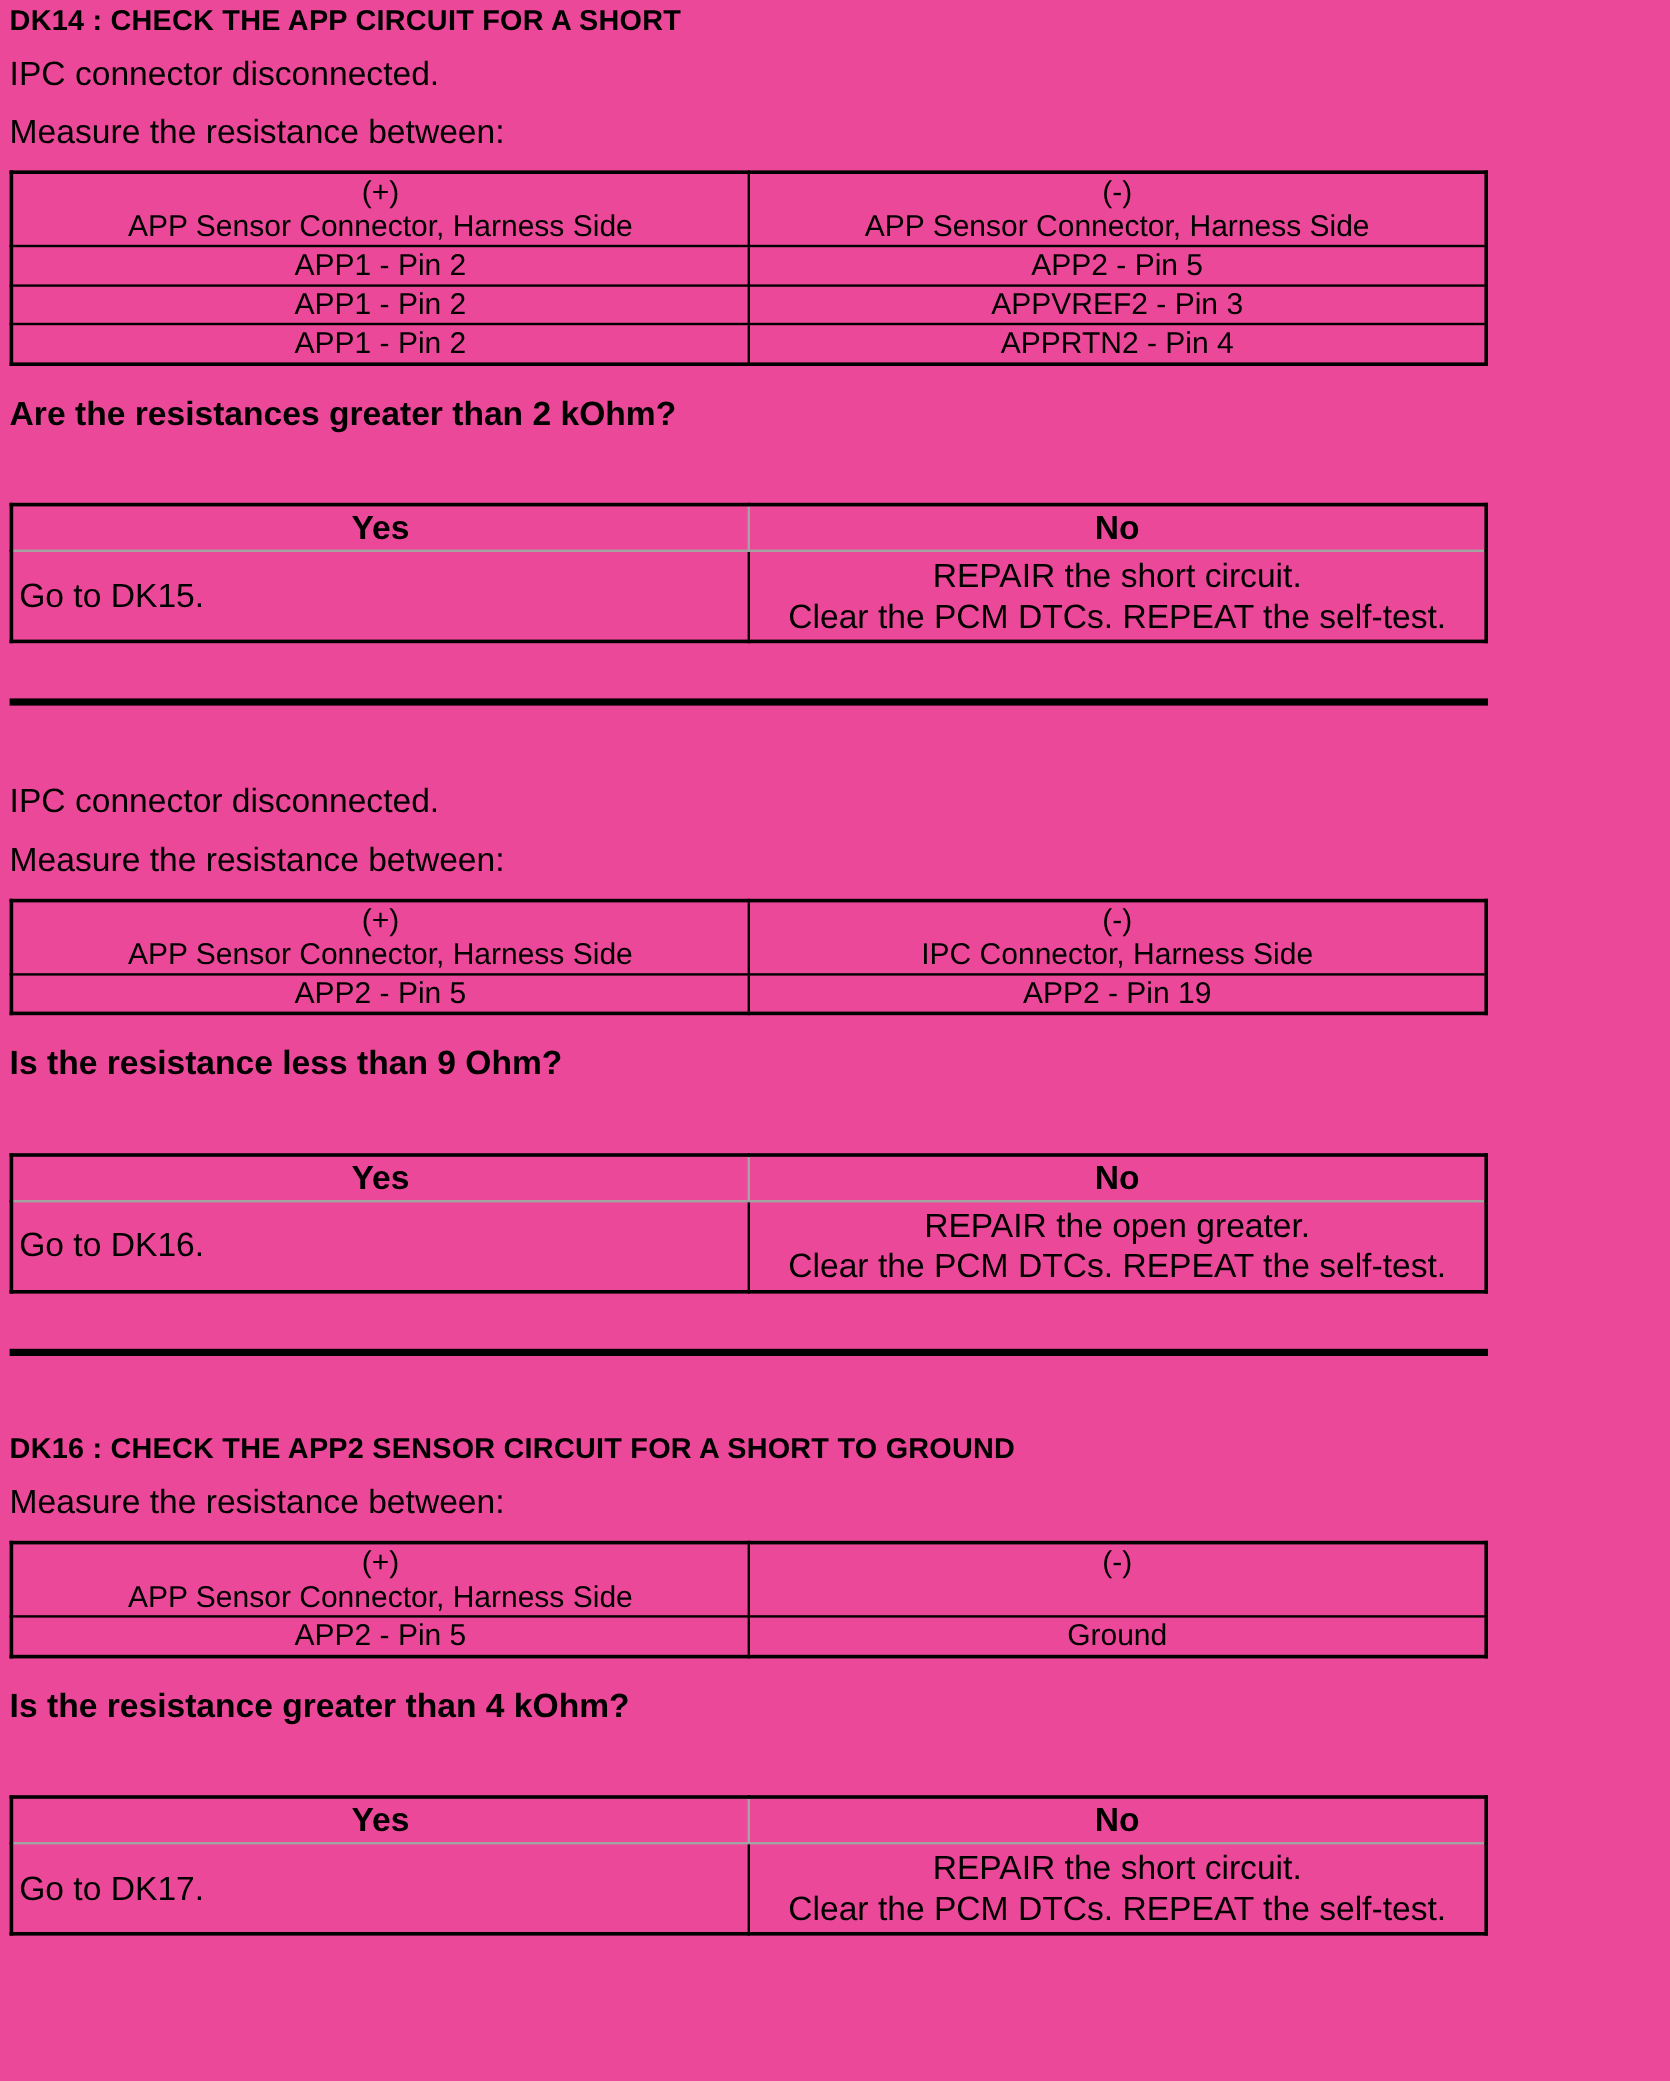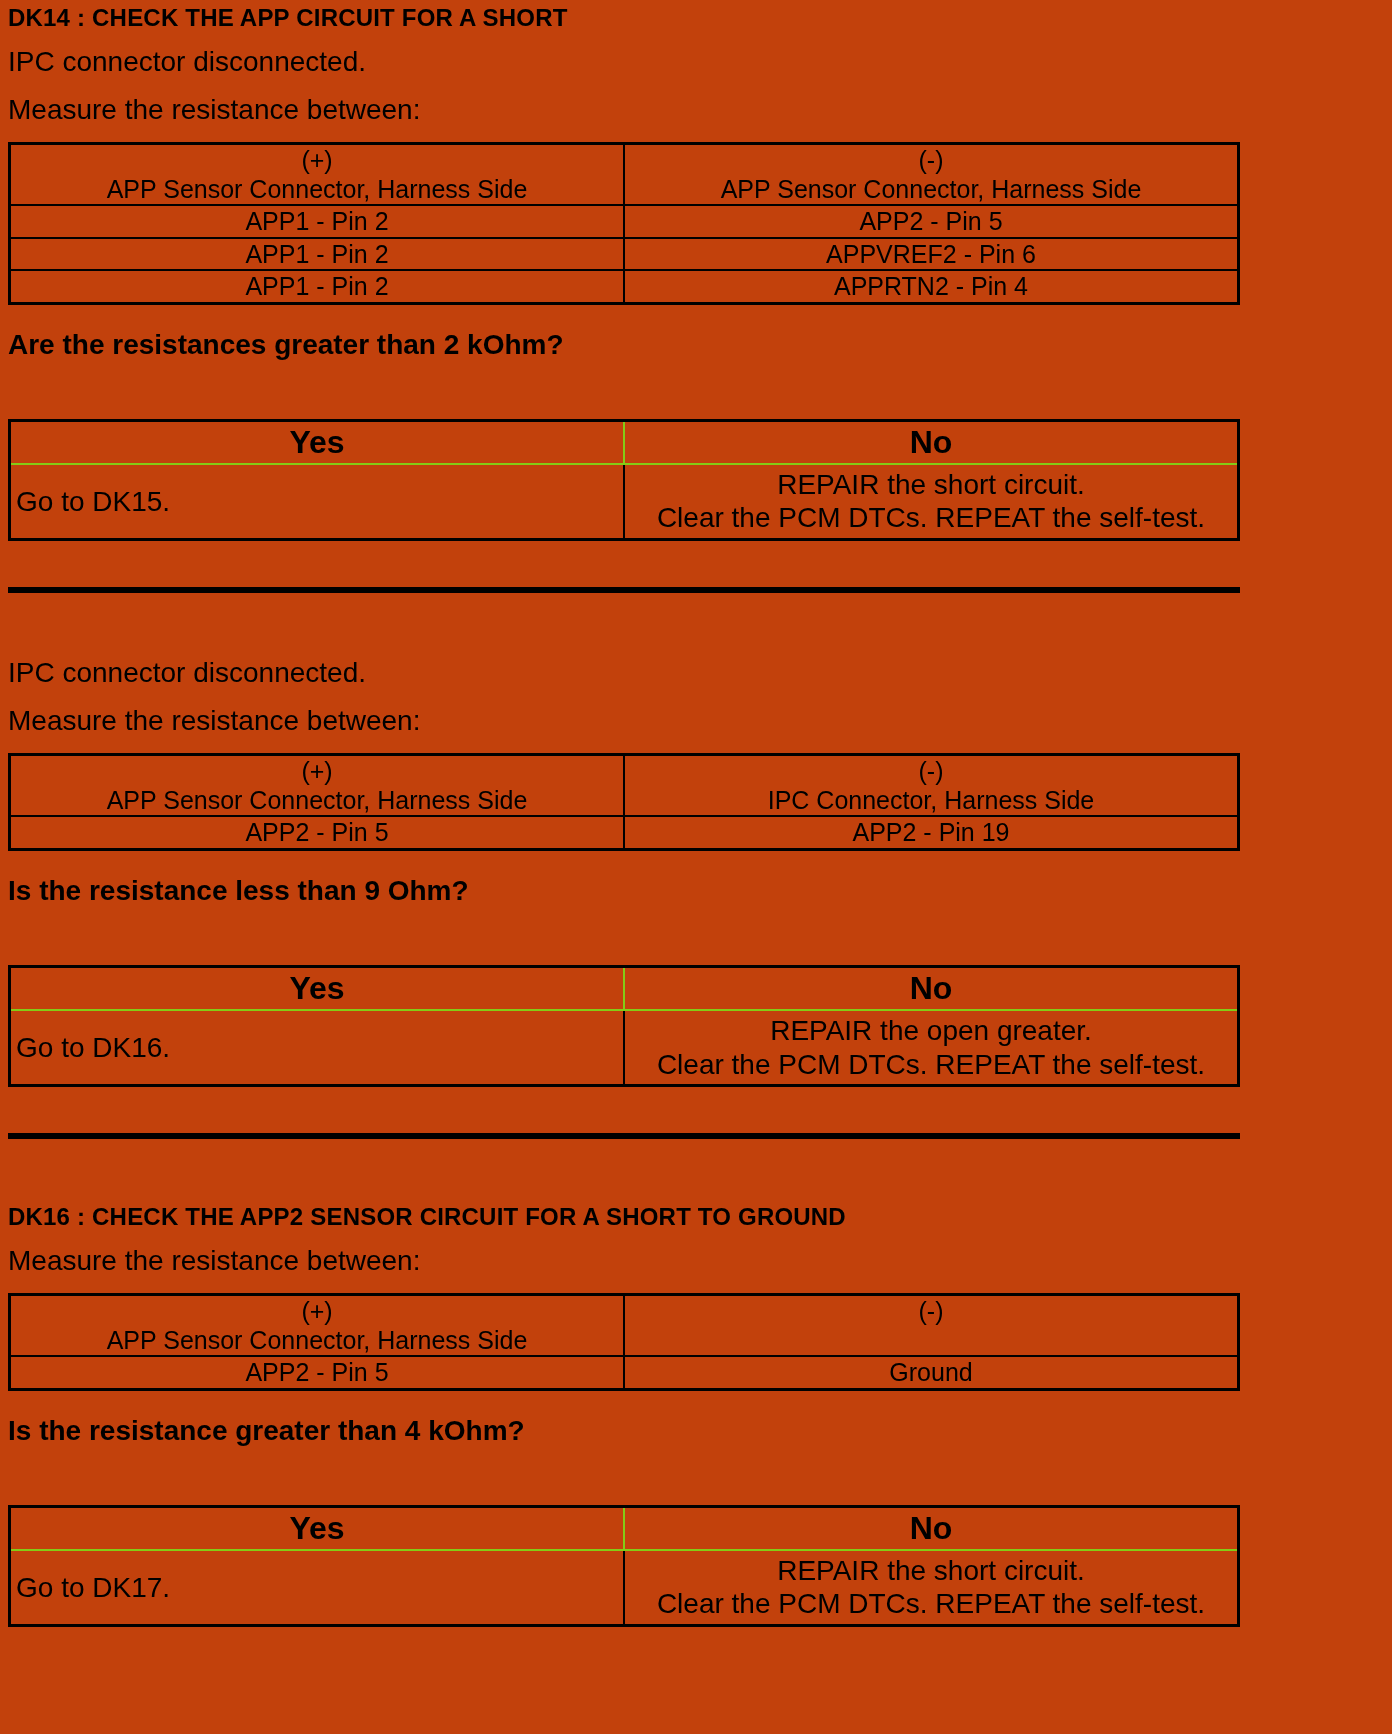--- a/index.html
+++ b/index.html
@@ -2,21 +2,21 @@
 <html><head>
 <meta charset="utf-8">
 <style>
   html, body { margin: 0; padding: 0; background: #ffffff; color: #000000; }
   body { font-family: "Liberation Sans", sans-serif; }
   .page {
     width: 1392px;
     min-height: 1734px;
     box-sizing: border-box;
     padding: 4px 152px 40px 8px;
-    background: #c2410c;
+    background: #ec4899;
   }
   .step-heading {
     font-size: 24px;
     font-weight: bold;
     margin: 0 0 14px 0;
     letter-spacing: 0.2px;
   }
   .body-text {
     font-size: 28px;
     margin: 0 0 16px 0;
@@ -44,22 +44,22 @@
     font-size: 28px;
     font-weight: bold;
     margin: 24px 0 0 0;
     line-height: 1.15;
   }
   .decision-table {
     margin: 58px 0 0 0;
     border: 3px solid #000;
   }
   .decision-table th {
-    border: 2px solid #84cc16;
-    font-size: 32px;
+    border: 2px solid #a3a3a3;
+    font-size: 28px;
     font-weight: bold;
     text-align: center;
     padding: 2px 4px;
     line-height: 1.15;
   }
   .decision-table td {
     border: 2px solid #000;
     font-size: 28px;
     padding: 3px 5px;
     line-height: 1.2;
@@ -96,21 +96,21 @@
           </th>
         </tr>
       </thead>
       <tbody>
         <tr>
           <td>APP1 - Pin 2</td>
           <td>APP2 - Pin 5</td>
         </tr>
         <tr>
           <td>APP1 - Pin 2</td>
-          <td>APPVREF2 - Pin 6</td>
+          <td>APPVREF2 - Pin 3</td>
         </tr>
         <tr>
           <td>APP1 - Pin 2</td>
           <td>APPRTN2 - Pin 4</td>
         </tr>
       </tbody>
     </table>
 
     <p class="question">Are the resistances greater than 2 kOhm?</p>
 

